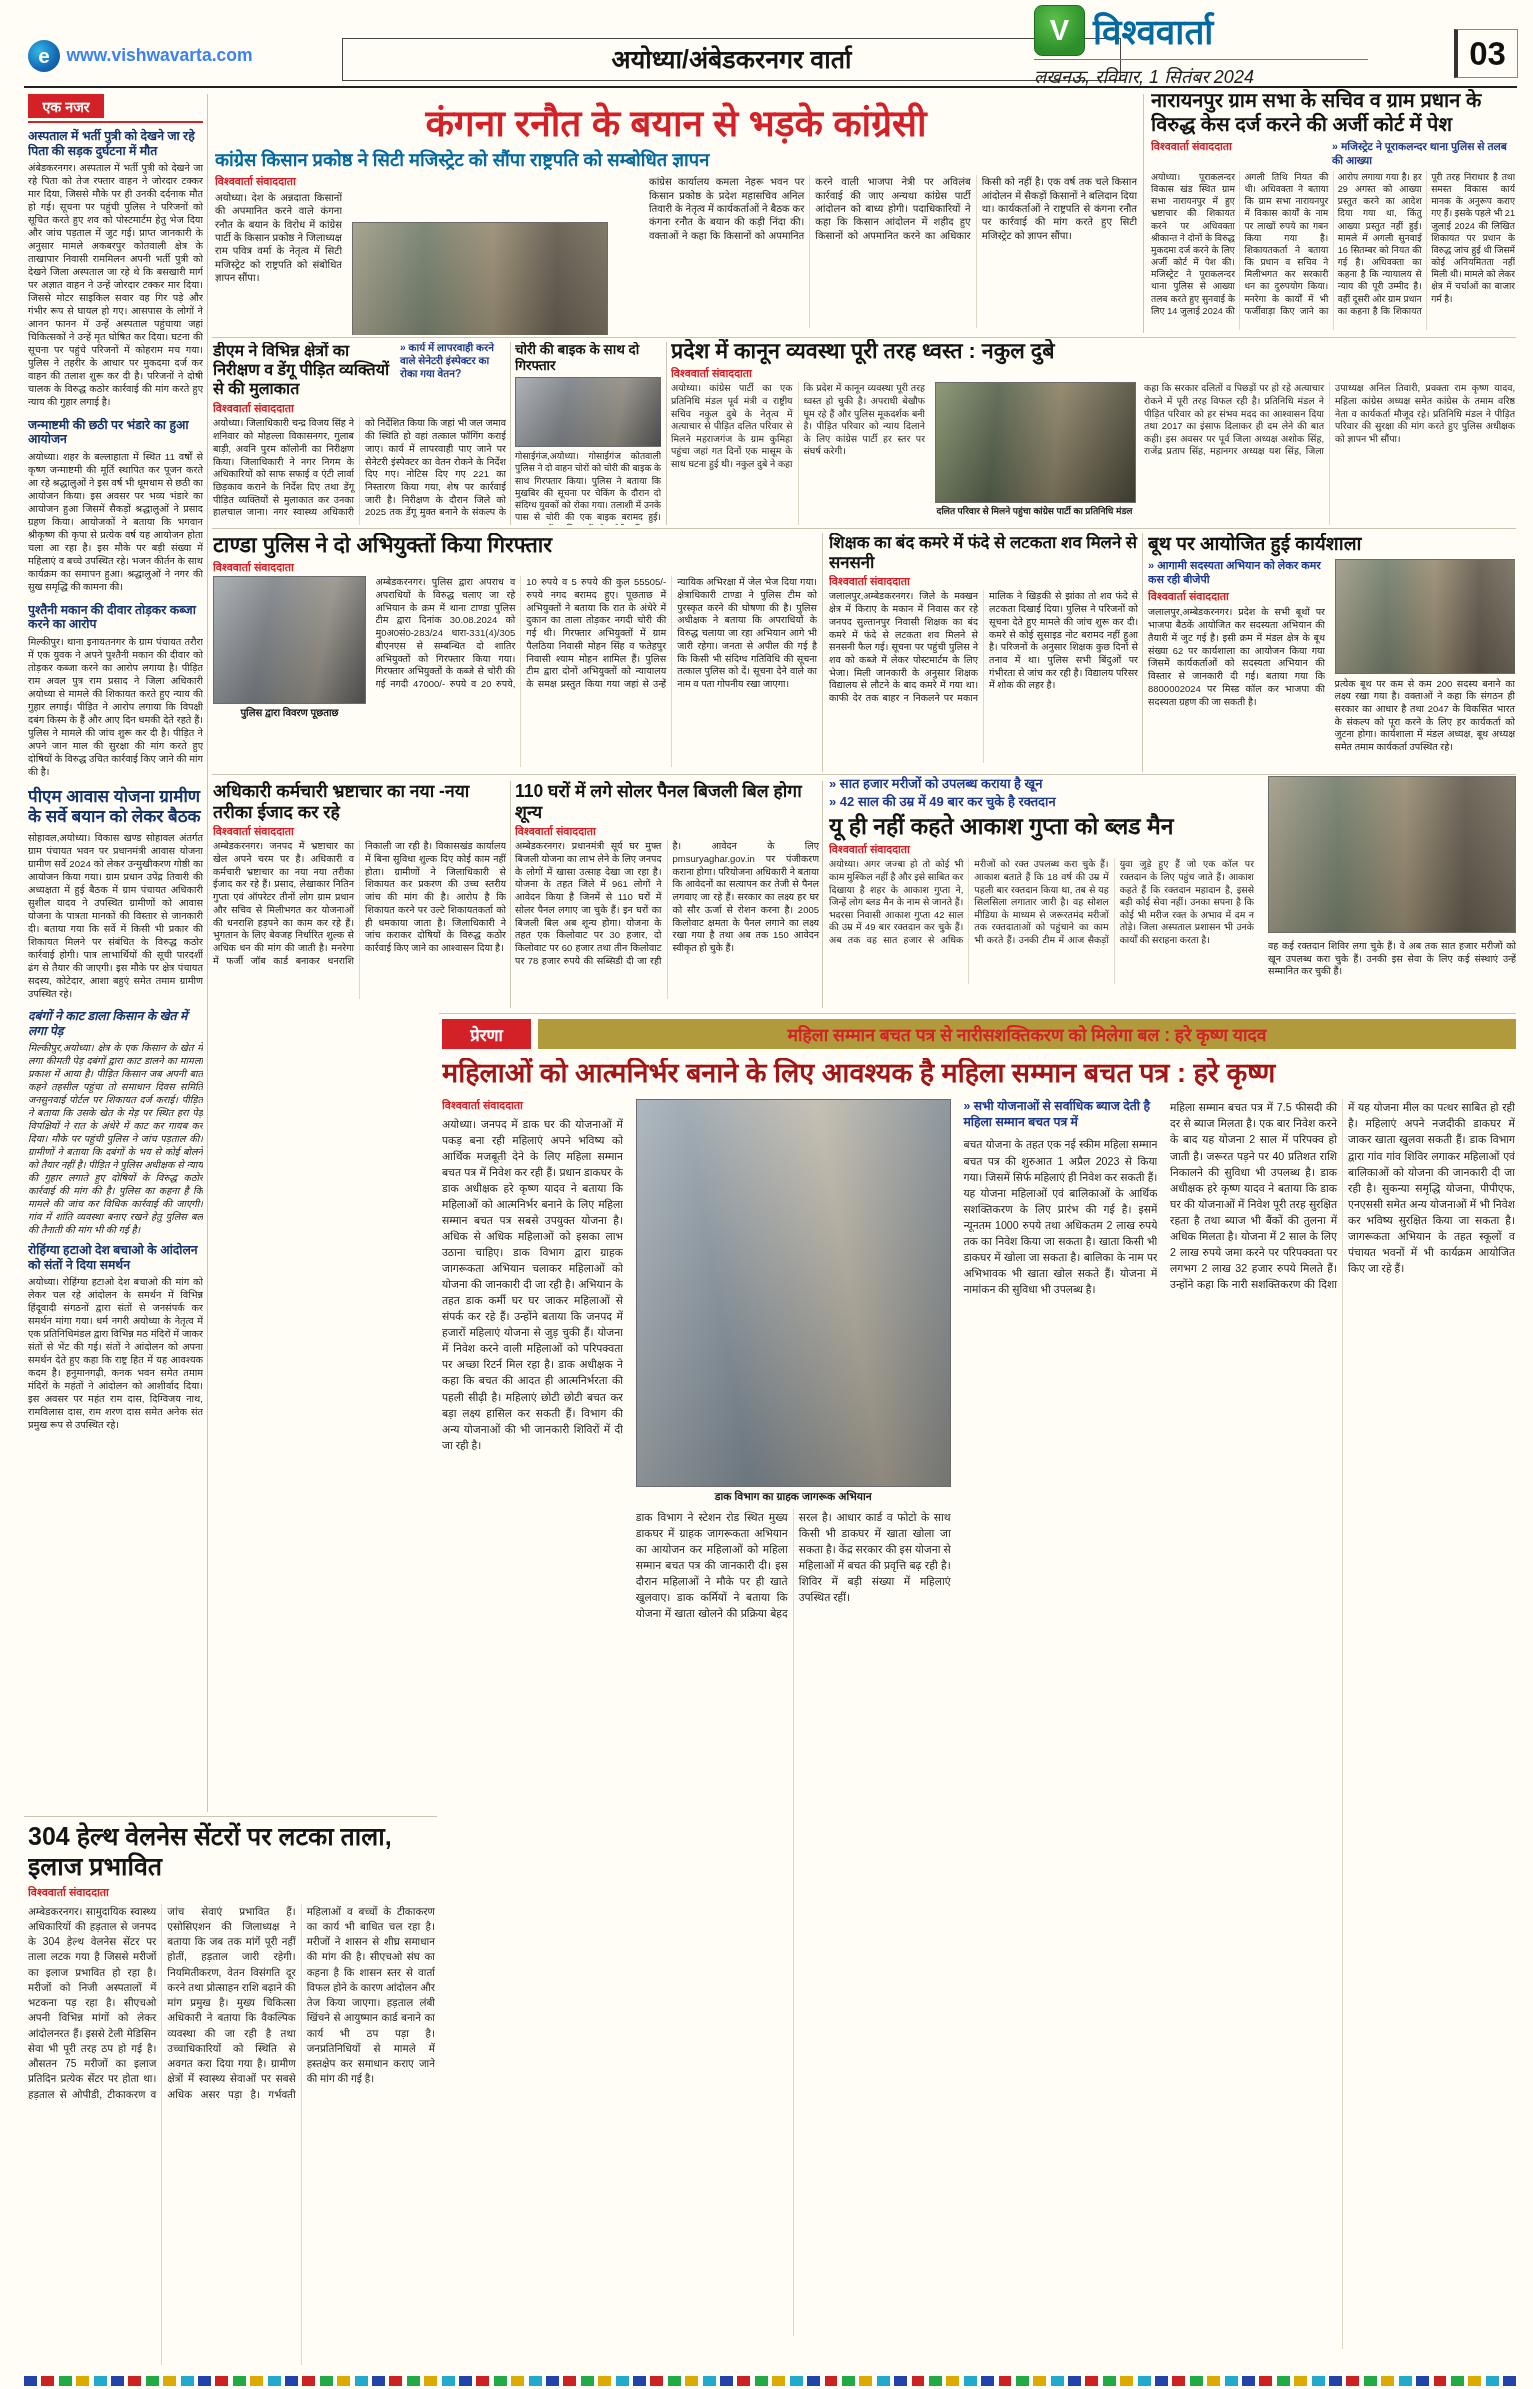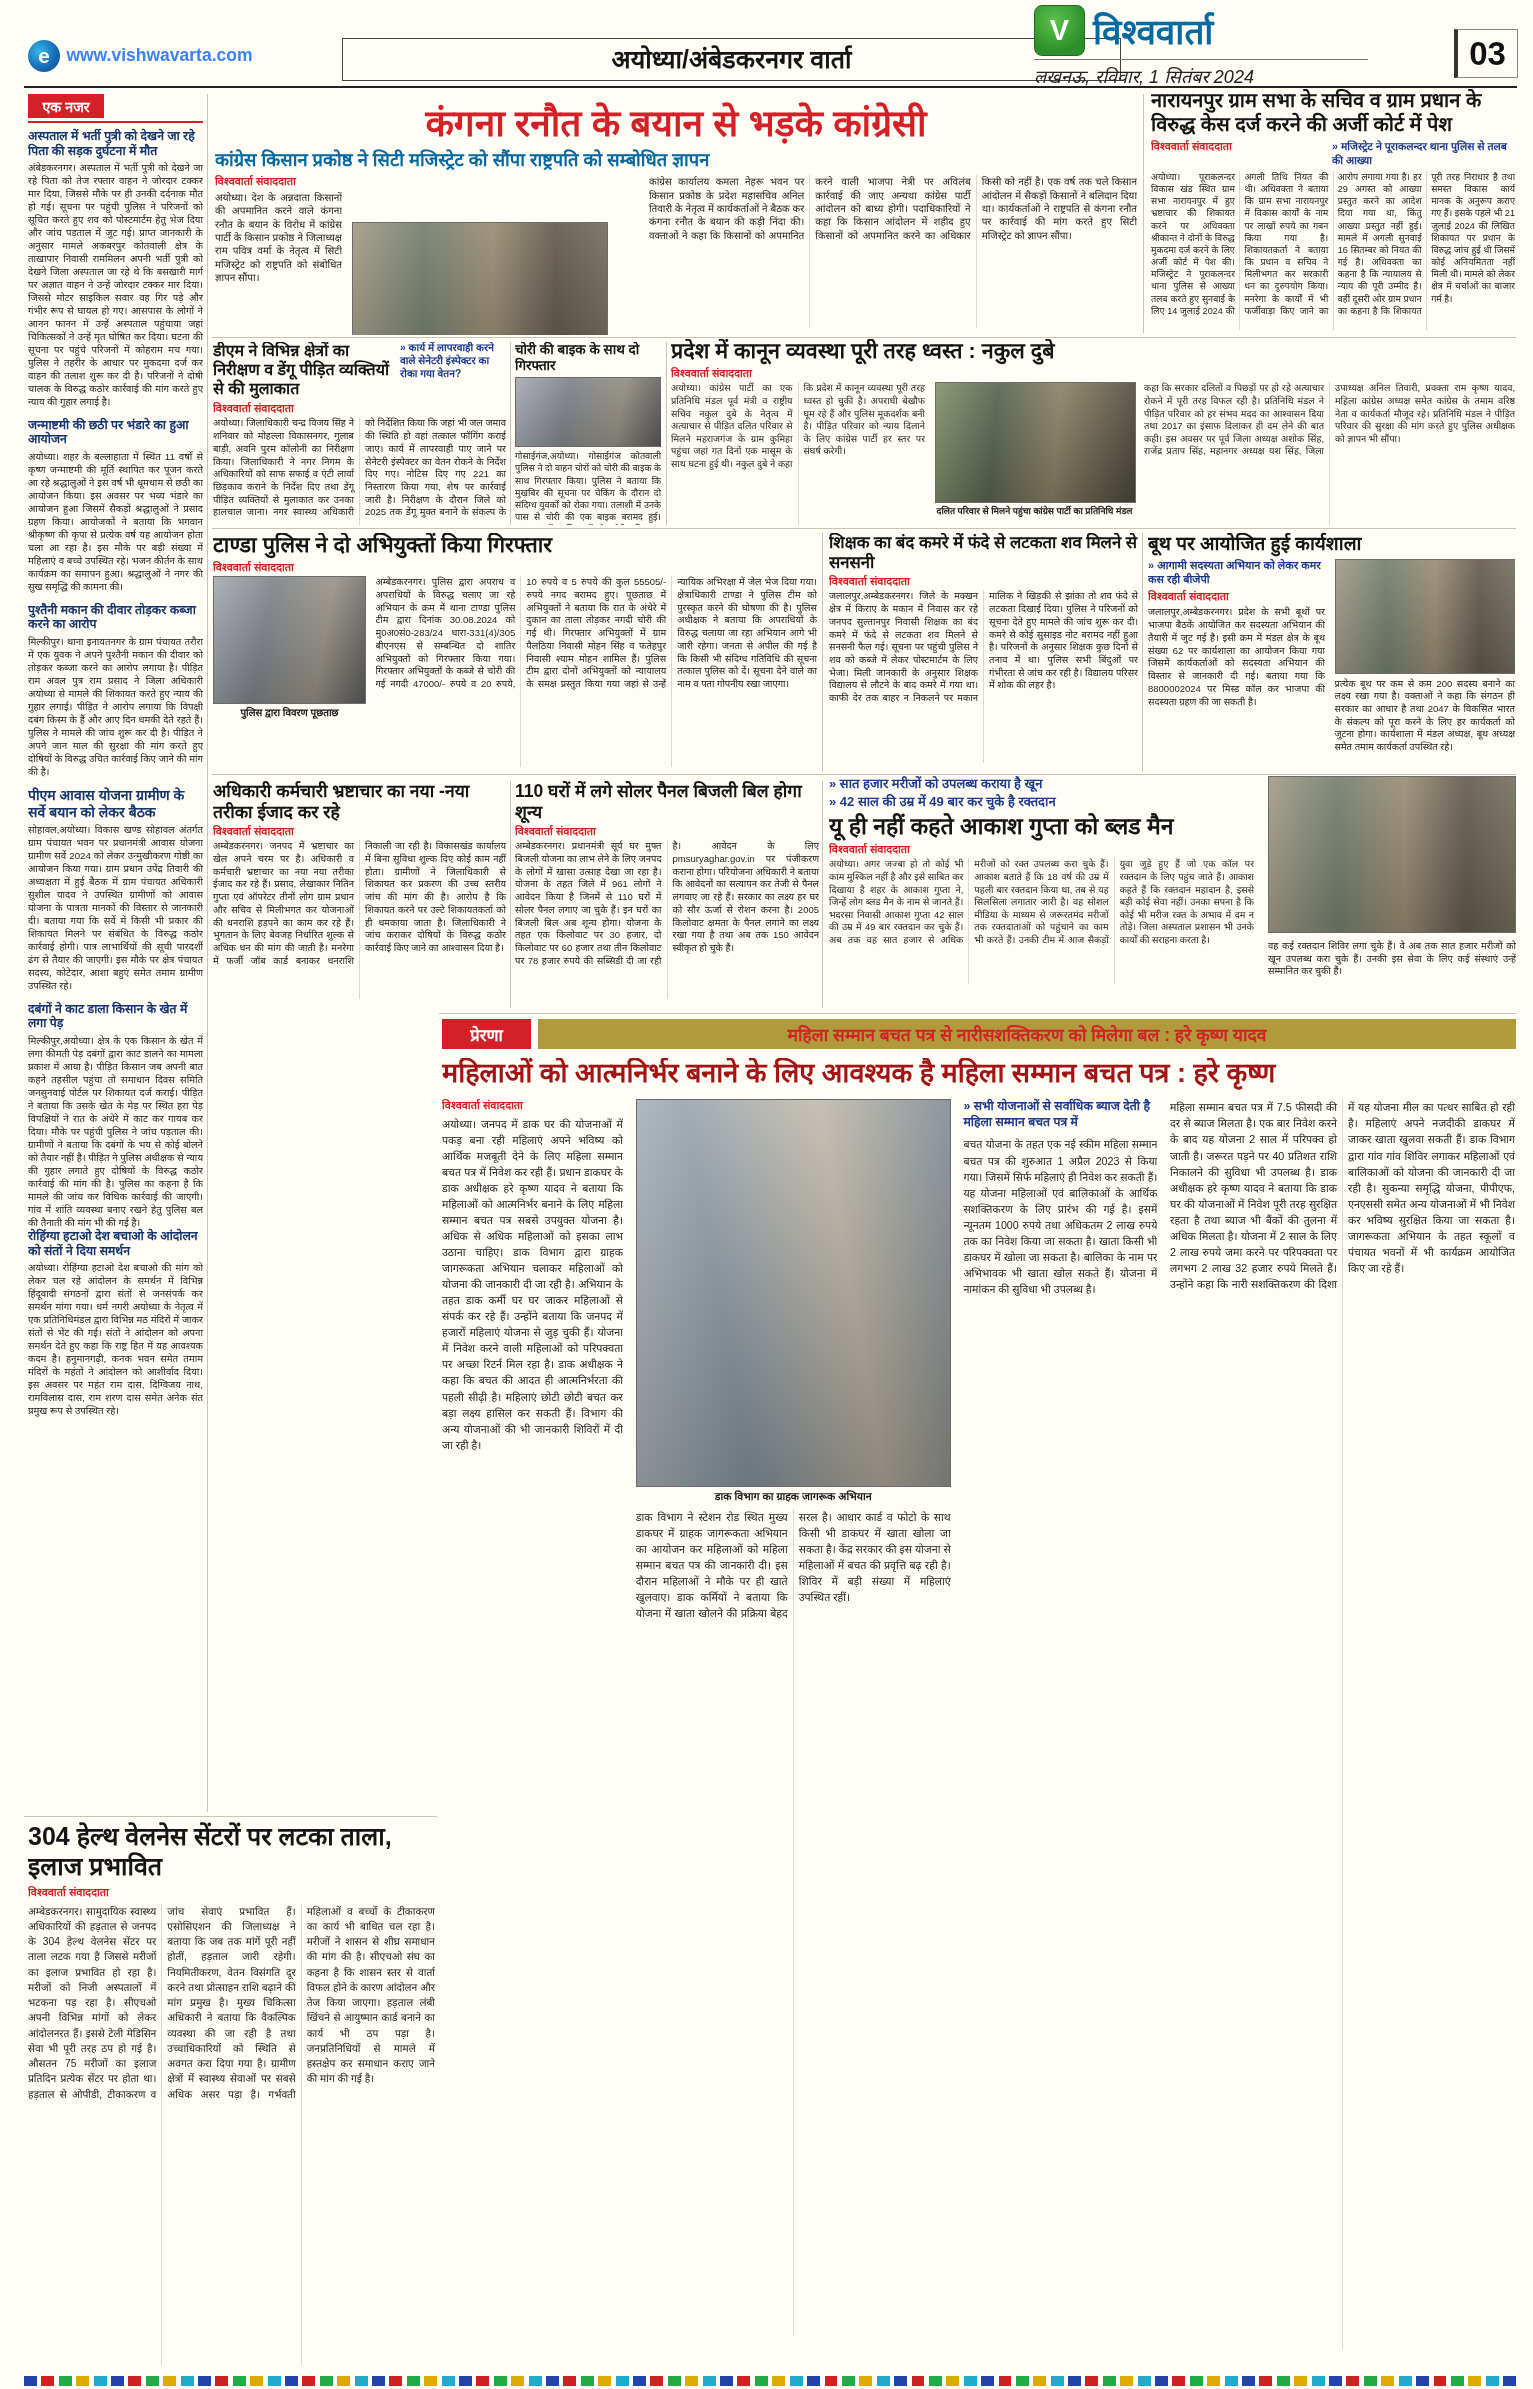--- a/index.html
+++ b/index.html
@@ -67,24 +67,24 @@
     </div>
     <div style="margin-bottom:9.5px;">
       <div class="hl navy" style="font-size:12.3px;margin-bottom:3.2px;">जन्माष्टमी की छठी पर भंडारे का हुआ आयोजन</div>
       <div class="body" style="font-size:9.7px;">अयोध्या। शहर के बल्लाहाता में स्थित 11 वर्षों से कृष्ण जन्माष्टमी की मूर्ति स्थापित कर पूजन करते आ रहे श्रद्धालुओं ने इस वर्ष भी धूमधाम से छठी का आयोजन किया। इस अवसर पर भव्य भंडारे का आयोजन हुआ जिसमें सैकड़ों श्रद्धालुओं ने प्रसाद ग्रहण किया। आयोजकों ने बताया कि भगवान श्रीकृष्ण की कृपा से प्रत्येक वर्ष यह आयोजन होता चला आ रहा है। इस मौके पर बड़ी संख्या में महिलाएं व बच्चे उपस्थित रहे। भजन कीर्तन के साथ कार्यक्रम का समापन हुआ। श्रद्धालुओं ने नगर की सुख समृद्धि की कामना की।</div>
     </div>
     <div style="margin-bottom:9.5px;">
       <div class="hl navy" style="font-size:12.3px;margin-bottom:3.2px;">पुश्तैनी मकान की दीवार तोड़कर कब्जा करने का आरोप</div>
       <div class="body" style="font-size:9.7px;">मिल्कीपुर। थाना इनायतनगर के ग्राम पंचायत तरौरा में एक युवक ने अपने पुश्तैनी मकान की दीवार को तोड़कर कब्जा करने का आरोप लगाया है। पीड़ित राम अवल पुत्र राम प्रसाद ने जिला अधिकारी अयोध्या से मामले की शिकायत करते हुए न्याय की गुहार लगाई। पीड़ित ने आरोप लगाया कि विपक्षी दबंग किस्म के हैं और आए दिन धमकी देते रहते हैं। पुलिस ने मामले की जांच शुरू कर दी है। पीड़ित ने अपने जान माल की सुरक्षा की मांग करते हुए दोषियों के विरुद्ध उचित कार्रवाई किए जाने की मांग की है।</div>
     </div>
     <div style="margin-bottom:9.5px;">
-      <div class="hl navy" style="font-size:14px;margin-bottom:3.2px;">पीएम आवास योजना ग्रामीण के सर्वे बयान को लेकर बैठक</div>
+      <div class="hl navy" style="font-size:17px;margin-bottom:3.2px;">पीएम आवास योजना ग्रामीण के सर्वे बयान को लेकर बैठक</div>
       <div class="body" style="font-size:9.7px;">सोहावल,अयोध्या। विकास खण्ड सोहावल अंतर्गत ग्राम पंचायत भवन पर प्रधानमंत्री आवास योजना ग्रामीण सर्वे 2024 को लेकर उन्मुखीकरण गोष्ठी का आयोजन किया गया। ग्राम प्रधान उपेंद्र तिवारी की अध्यक्षता में हुई बैठक में ग्राम पंचायत अधिकारी सुशील यादव ने उपस्थित ग्रामीणों को आवास योजना के पात्रता मानकों की विस्तार से जानकारी दी। बताया गया कि सर्वे में किसी भी प्रकार की शिकायत मिलने पर संबंधित के विरुद्ध कठोर कार्रवाई होगी। पात्र लाभार्थियों की सूची पारदर्शी ढंग से तैयार की जाएगी। इस मौके पर क्षेत्र पंचायत सदस्य, कोटेदार, आशा बहुएं समेत तमाम ग्रामीण उपस्थित रहे।</div>
     </div>
-    <div style="margin-bottom:0;">
+    <div style="margin-bottom:7px;font-style:italic;">
       <div class="hl navy" style="font-size:12.3px;margin-bottom:3.2px;">दबंगों ने काट डाला किसान के खेत में लगा पेड़</div>
       <div class="body" style="font-size:9.7px;">मिल्कीपुर,अयोध्या। क्षेत्र के एक किसान के खेत में लगा कीमती पेड़ दबंगों द्वारा काट डालने का मामला प्रकाश में आया है। पीड़ित किसान जब अपनी बात कहने तहसील पहुंचा तो समाधान दिवस समिति जनसुनवाई पोर्टल पर शिकायत दर्ज कराई। पीड़ित ने बताया कि उसके खेत के मेड़ पर स्थित हरा पेड़ विपक्षियों ने रात के अंधेरे में काट कर गायब कर दिया। मौके पर पहुंची पुलिस ने जांच पड़ताल की। ग्रामीणों ने बताया कि दबंगों के भय से कोई बोलने को तैयार नहीं है। पीड़ित ने पुलिस अधीक्षक से न्याय की गुहार लगाते हुए दोषियों के विरुद्ध कठोर कार्रवाई की मांग की है। पुलिस का कहना है कि मामले की जांच कर विधिक कार्रवाई की जाएगी। गांव में शांति व्यवस्था बनाए रखने हेतु पुलिस बल की तैनाती की मांग भी की गई है।</div>
     </div>
     <div style="margin-bottom:9.5px;">
       <div class="hl navy" style="font-size:12.3px;margin-bottom:3.2px;">रोहिंग्या हटाओ देश बचाओ के आंदोलन को संतों ने दिया समर्थन</div>
       <div class="body" style="font-size:9.7px;">अयोध्या। रोहिंग्या हटाओ देश बचाओ की मांग को लेकर चल रहे आंदोलन के समर्थन में विभिन्न हिंदूवादी संगठनों द्वारा संतों से जनसंपर्क कर समर्थन मांगा गया। धर्म नगरी अयोध्या के नेतृत्व में एक प्रतिनिधिमंडल द्वारा विभिन्न मठ मंदिरों में जाकर संतों से भेंट की गई। संतों ने आंदोलन को अपना समर्थन देते हुए कहा कि राष्ट्र हित में यह आवश्यक कदम है। हनुमानगढ़ी, कनक भवन समेत तमाम मंदिरों के महंतों ने आंदोलन को आशीर्वाद दिया। इस अवसर पर महंत राम दास, दिग्विजय नाथ, रामविलास दास, राम शरण दास समेत अनेक संत प्रमुख रूप से उपस्थित रहे।</div>
     </div>
   </div>
 
   <div class="abs vline" style="left:207px;top:94px;height:1718px;"></div>

